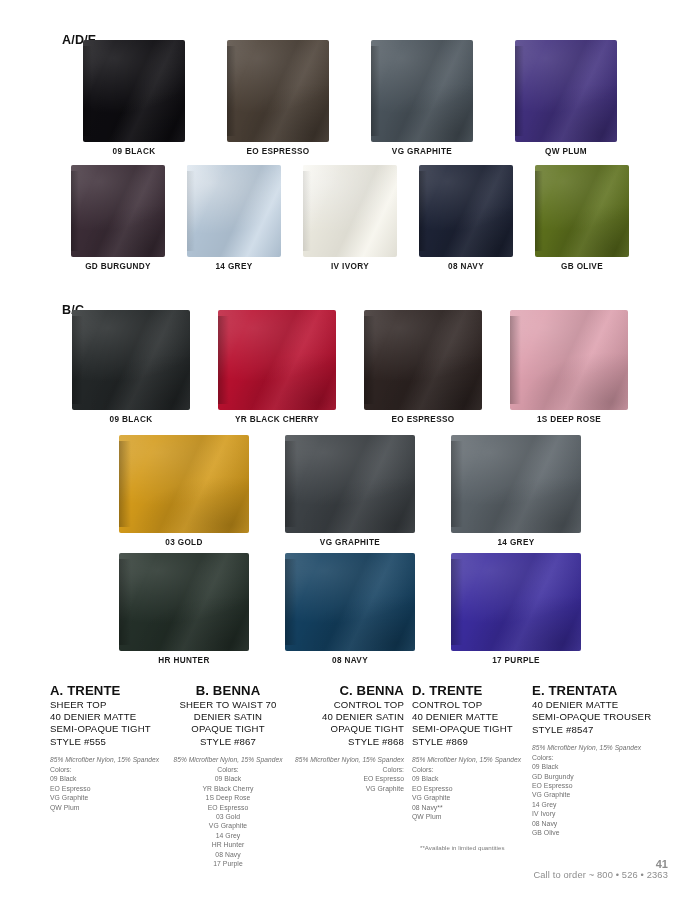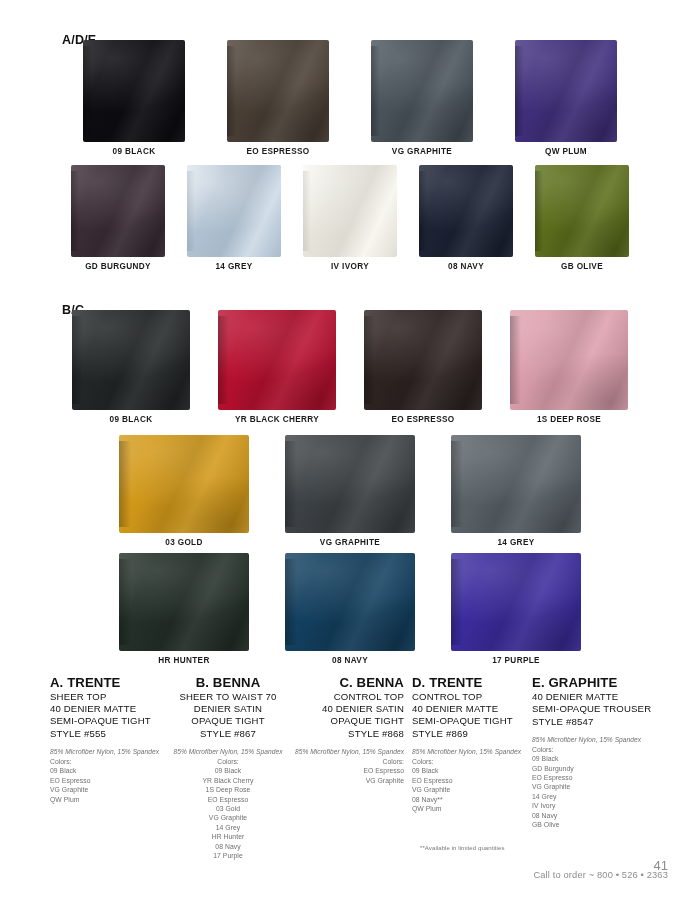--- a/index.html
+++ b/index.html
@@ -68,21 +68,21 @@
     font-size:8.2px;
     font-weight:bold;
     letter-spacing:.35px;
     color:#1a1a1a;
     white-space:nowrap;
     text-align:center;
   }
 
   
   .desc-area{position:absolute;left:0;top:676px;width:700px;height:200px;}
-  .col{position:absolute;top:0;}
+  .col{position:absolute;top:8px;}
   .col h2{
     margin:0;
     font-size:13.2px;
     font-weight:bold;
     line-height:14.6px;
     letter-spacing:.1px;
     color:#111;
   }
   .col .sub{
     margin:0;
@@ -126,21 +126,21 @@
     position:absolute;
     font-size:6.1px;
     color:#7a7a7a;
     letter-spacing:.05px;
     white-space:nowrap;
   }
 
   
   .page-number{
     position:absolute;right:32px;top:858px;
-    font-size:13px;color:#8d8d8d;
+    font-size:11px;color:#8d8d8d;font-weight:bold;
   }
   .call{
     position:absolute;right:32px;top:870px;
     font-size:9.3px;color:#8d8d8d;letter-spacing:.15px;
     white-space:nowrap;
   }
 </style>
 </head>
 <body>
 
@@ -306,21 +306,21 @@
       <ul>
         <li>09 Black</li>
         <li>EO Espresso</li>
         <li>VG Graphite</li>
         <li>08 Navy**</li>
         <li>QW Plum</li>
       </ul>
     </div>
 
     <div class="col" style="left:532px;width:128px;">
-      <h2>E. GRAPHITE</h2>
+      <h2>E. TRENTATA</h2>
       <p class="sub">40 DENIER MATTE</p>
       <p class="sub">SEMI-OPAQUE TROUSER</p>
       <p class="style">STYLE #8547</p>
       <p class="fiber">85% Microfiber Nylon, 15% Spandex</p>
       <p class="colors-label">Colors:</p>
       <ul>
         <li>09 Black</li>
         <li>GD Burgundy</li>
         <li>EO Espresso</li>
         <li>VG Graphite</li>

